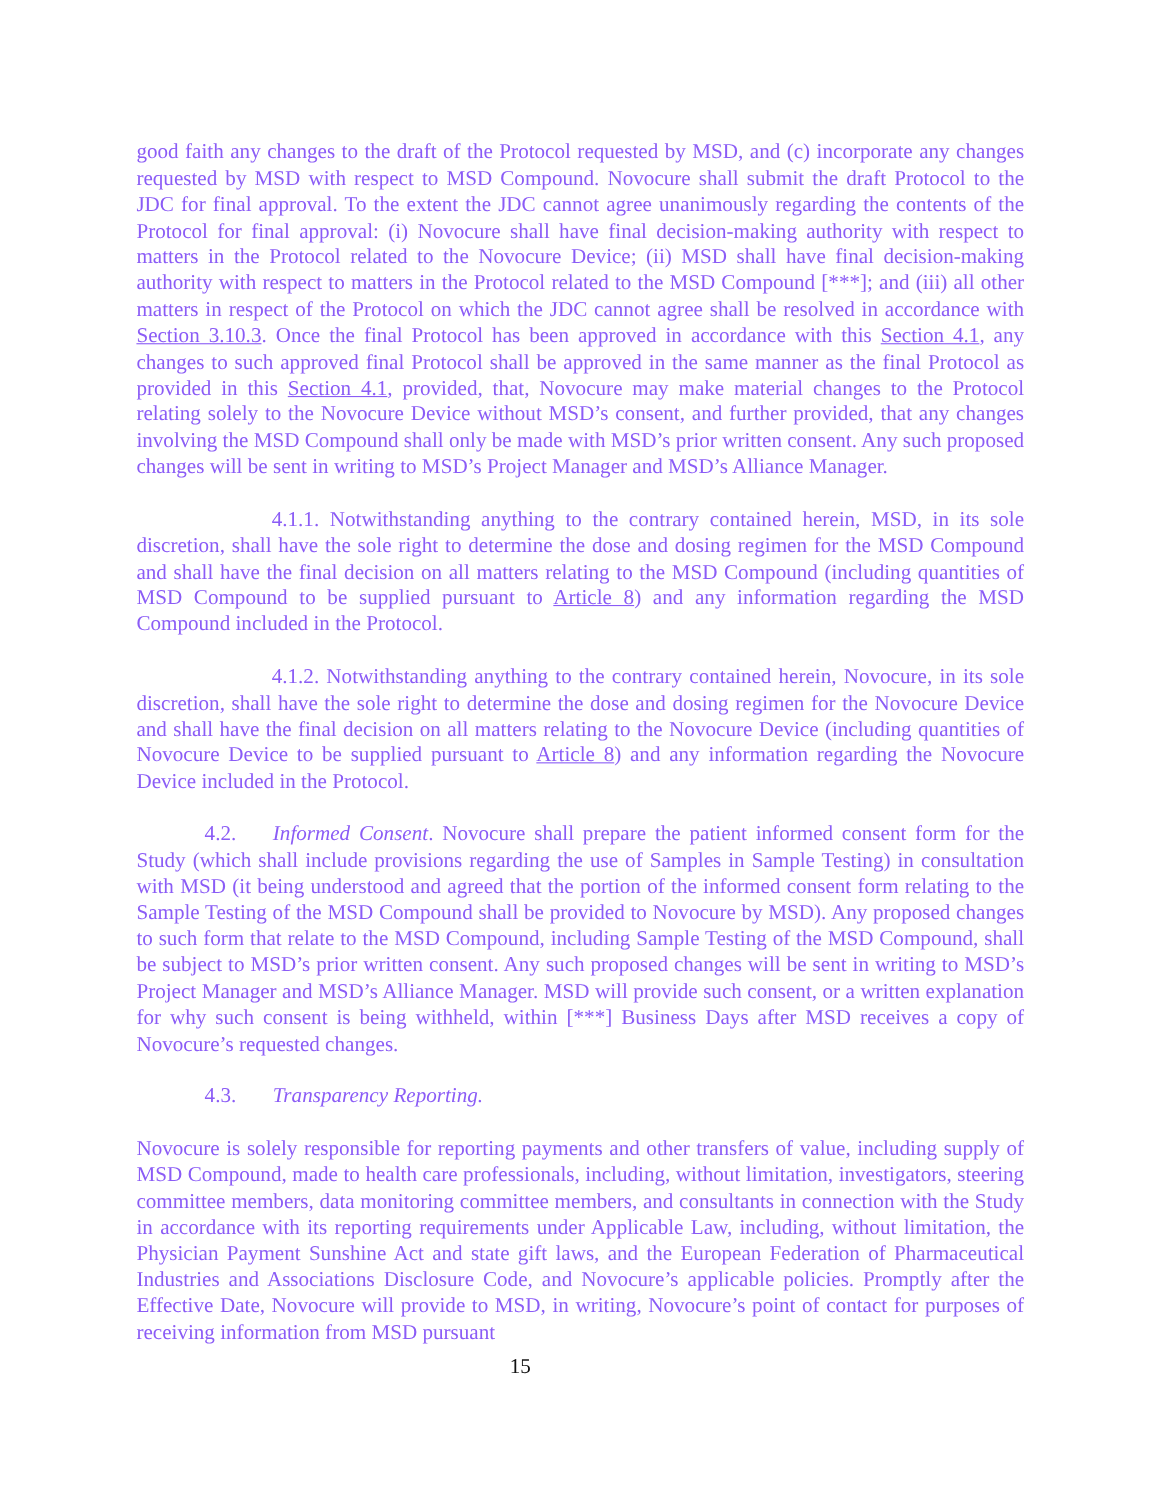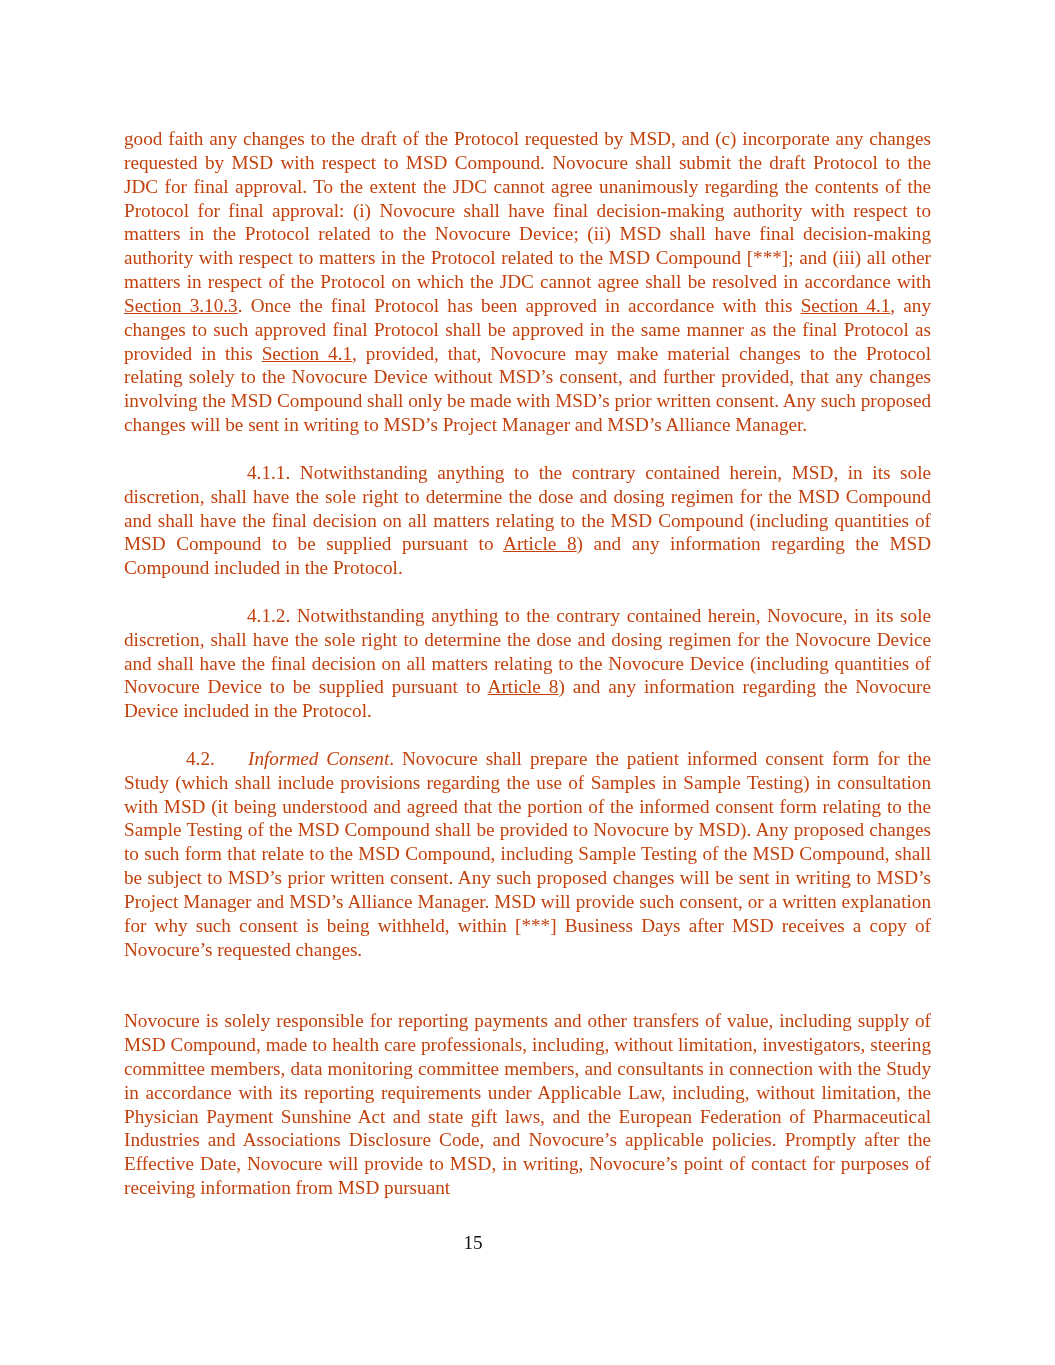--- a/index.html
+++ b/index.html
@@ -5,21 +5,21 @@
   html, body { margin: 0; padding: 0; background: #ffffff; }
   body { width: 1055px; height: 1365px; position: relative; overflow: hidden; }
   .page {
     position: absolute;
     left: 124px;
     top: 127px;
     width: 807px;
     font-family: "Liberation Serif", serif;
     font-size: 19.2px;
     line-height: 23.85px;
-    color: #c2410c;
+    color: #8b5cf6;
   }
   p { margin: 0; text-align: justify; }
   .gap { height: 23.85px; }
   .u { text-decoration: underline; }
   .iu { font-style: italic; }
   .sub-num { display: inline-block; padding-left: 123px; }
   .sec-num { display: inline-block; padding-left: 62px; width: 62px; }
   .heading-line { text-align: left; }
   .page-number {
     position: absolute;
@@ -46,19 +46,20 @@
   <div class="gap"></div>
 
   <p><span class="sub-num">4.1.2.</span><span>  Notwithstanding anything to the contrary contained herein, Novocure, in its sole discretion, shall have the sole right to determine the dose and dosing regimen for the Novocure Device and shall have the final decision on all matters relating to the Novocure Device (including quantities of Novocure Device to be supplied pursuant to </span><span class="u">Article 8</span><span>) and any information regarding the Novocure Device included in the Protocol.</span></p>
 
   <div class="gap"></div>
 
   <p><span class="sec-num">4.2.</span><span class="iu">Informed Consent</span><span>.</span><span>  Novocure shall prepare the patient informed consent form for the Study (which shall include provisions regarding the use of Samples in Sample Testing) in consultation with MSD (it being understood and agreed that the portion of the informed consent form relating to the Sample Testing of the MSD Compound shall be provided to Novocure by MSD).  Any proposed changes to such form that relate to the MSD Compound, including Sample Testing of the MSD Compound, shall be subject to MSD’s prior written consent.  Any such proposed changes will be sent in writing to MSD’s Project Manager and MSD’s Alliance Manager. MSD will provide such consent, or a written explanation for why such consent is being withheld, within [***] Business Days after MSD receives a copy of Novocure’s requested changes.</span></p>
 
   <div class="gap"></div>
 
+  <p class="heading-line"><span class="sec-num">4.3.</span><span class="iu">Transparency Reporting.</span></p>
 
   <div class="gap"></div>
 
   <p>Novocure is solely responsible for reporting payments and other transfers of value, including supply of MSD Compound, made to health care professionals, including, without limitation, investigators, steering committee members, data monitoring committee members, and consultants in connection with the Study in accordance with its reporting requirements under Applicable Law, including, without limitation, the Physician Payment Sunshine Act and state gift laws, and the European Federation of Pharmaceutical Industries and Associations Disclosure Code, and Novocure’s applicable policies.  Promptly after the Effective Date, Novocure will provide to MSD, in writing, Novocure’s point of contact for purposes of receiving information from MSD pursuant</p>
 </div>
 
 <div class="page-number">15</div>
 
 </body></html>

